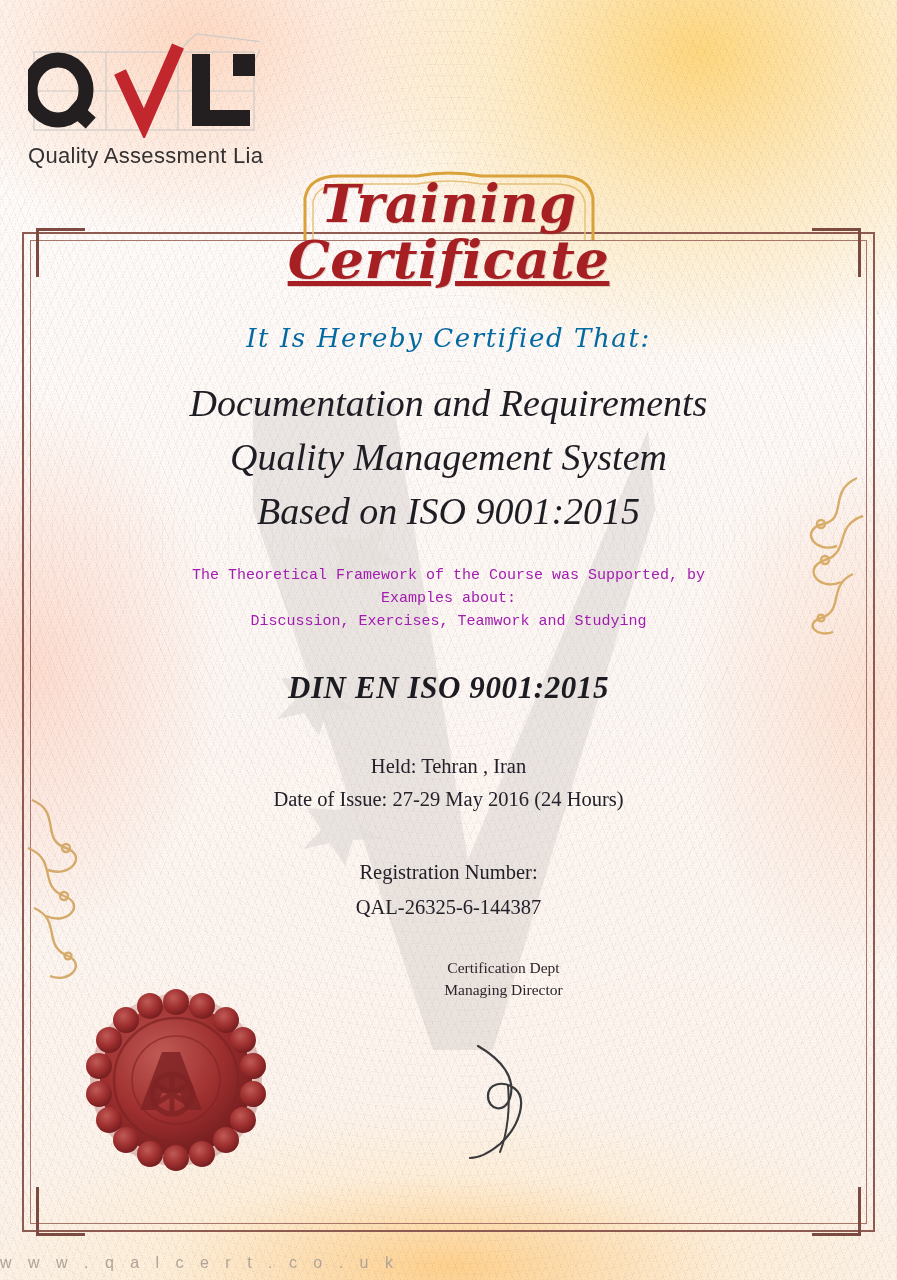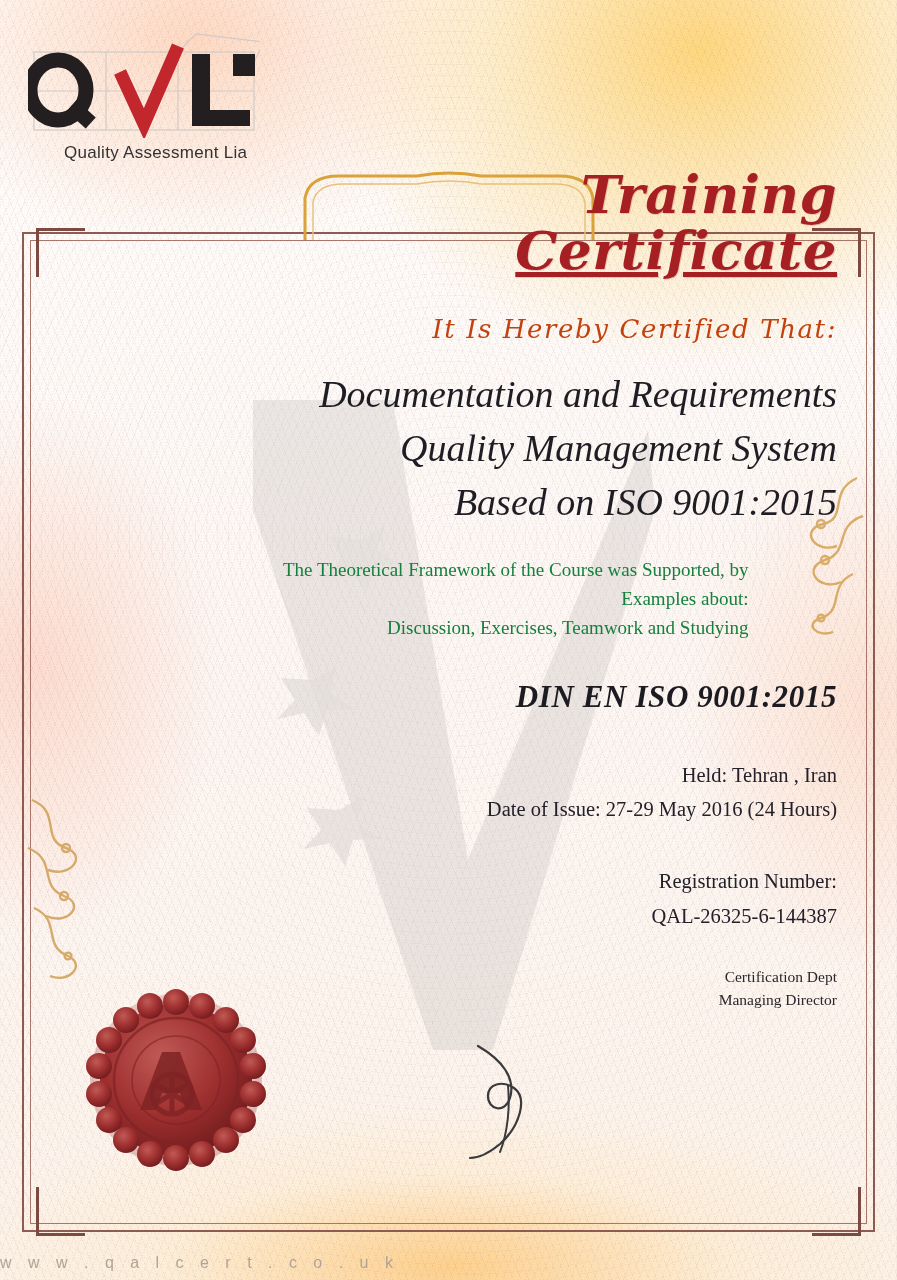--- a/index.html
+++ b/index.html
@@ -119,52 +119,51 @@
   .logo {
     position: absolute;
     left: 28px;
     top: 28px;
     width: 260px;
   }
   .logo-mark { width: 232px; height: 110px; display: block; }
   .logo-text {
     margin-top: 5px;
     font-family: "Liberation Sans", sans-serif;
-    font-size: 17px;
+    font-size: 22px;
     letter-spacing: 0.3px;
     color: #333132;
     white-space: nowrap;
-    margin-left: 36px;
   }
 
   
   .content {
     position: absolute;
     left: 60px;
-    top: 166px;
+    top: 175px;
     width: 777px;
-    text-align: right;
+    text-align: center;
   }
 
   .title {
     font-family: "DejaVu Serif", "Liberation Serif", serif;
     font-weight: bold;
     font-style: italic;
     color: #a61f23;
     font-size: 53px;
     line-height: 1.06;
     letter-spacing: 0.5px;
     text-shadow: 1px 1px 0 rgba(120,30,30,0.18);
   }
   .title .l2 { display: block; text-decoration: underline; }
 
   .script {
     font-family: "DejaVu Serif", "Liberation Serif", serif;
     font-style: italic;
-    color: #c2410c;
+    color: #0369a1;
     letter-spacing: 1.6px;
   }
   .hereby { margin-top: 36px; font-size: 26px; }
   .name {
     margin-top: 22px;
     font-size: 31px;
     letter-spacing: 2.2px;
     color: #23202a;
   }
   .completed { margin-top: 26px; font-size: 25px; }
@@ -173,24 +172,24 @@
     margin-top: 24px;
     font-family: "Liberation Serif", serif;
     font-style: italic;
     font-size: 38px;
     line-height: 1.42;
     color: #1f1d24;
   }
 
   .framework {
     margin-top: 26px;
-    font-family: Liberation Serif, serif;
-    font-size: 19px;
+    font-family: Liberation Mono, monospace;
+    font-size: 15px;
     line-height: 1.52;
-    color: #15803d;
+    color: #a21caf;
     max-width: 600px;
     margin-left: auto;
     margin-right: auto;
   }
 
   .standard {
     margin-top: 36px;
     font-family: "Liberation Serif", serif;
     font-style: italic;
     font-weight: bold;

